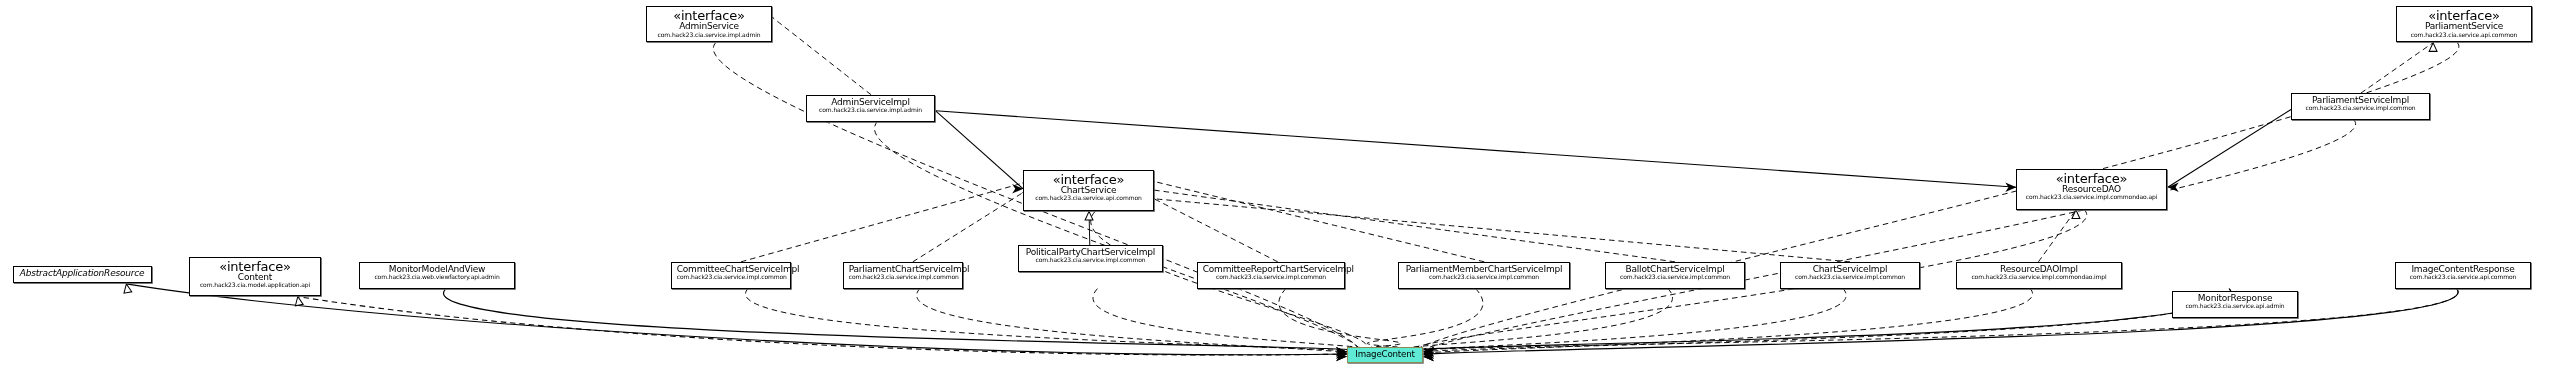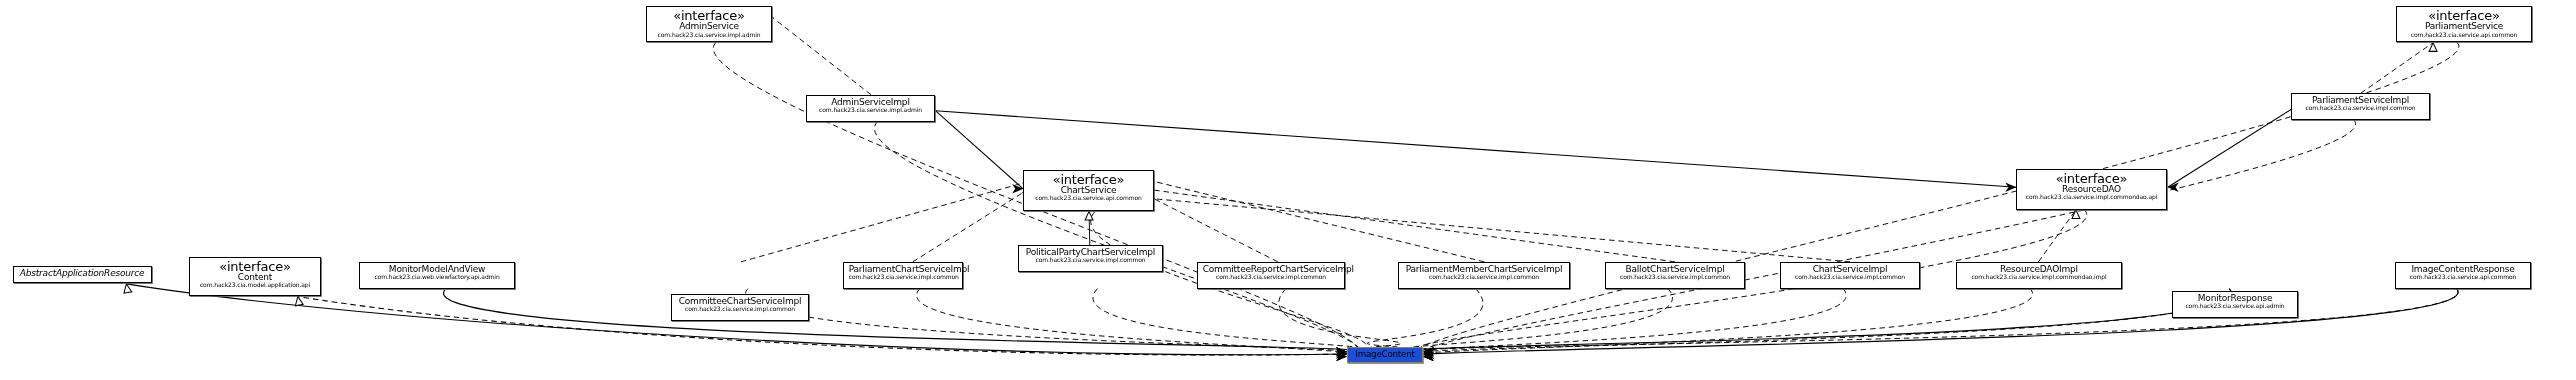--- a/index.html
+++ b/index.html
@@ -38,21 +38,21 @@
   }
   .node.abstract .nm{font-style:italic;}
   .node .pkg{
     display:block;
     font-size:6px;
     color:#000;
     letter-spacing:-0.1px;
     margin-top:0.8px;
   }
   .node.highlight{
-    background:#1d4ed8;
+    background:#5eead4;
     border:0.8px solid #8a8a50;
     box-shadow:0.8px 0.8px 0 0 #777;
     z-index:9;
   }
   .node.highlight .nm{font-size:8.7px;}
 </style>
 </head>
 <body>
 
 <div id="canvas">
@@ -159,21 +159,21 @@
     </div>
     <div class="node" style="left: 189px; top: 257px; width: 132px; min-height: 39px;">
       <span class="stereo">«interface»</span>
       <span class="nm">Content</span>
       <span class="pkg">com.hack23.cia.model.application.api</span>
     </div>
     <div class="node" style="left: 359px; top: 262px; width: 156px; min-height: 27px;">
       <span class="nm">MonitorModelAndView</span>
       <span class="pkg">com.hack23.cia.web.viewfactory.api.admin</span>
     </div>
-    <div class="node" style="left: 671px; top: 262px; width: 138px; min-height: 27px; margin-top: 32px;">
+    <div class="node" style="left: 671px; top: 262px; width: 120px; min-height: 27px;">
       <span class="nm">CommitteeChartServiceImpl</span>
       <span class="pkg">com.hack23.cia.service.impl.common</span>
     </div>
     <div class="node" style="left: 843px; top: 262px; width: 120px; min-height: 27px;">
       <span class="nm">ParliamentChartServiceImpl</span>
       <span class="pkg">com.hack23.cia.service.impl.common</span>
     </div>
     <div class="node" style="left: 1018px; top: 245px; width: 145px; min-height: 27px;">
       <span class="nm">PoliticalPartyChartServiceImpl</span>
       <span class="pkg">com.hack23.cia.service.impl.common</span>

